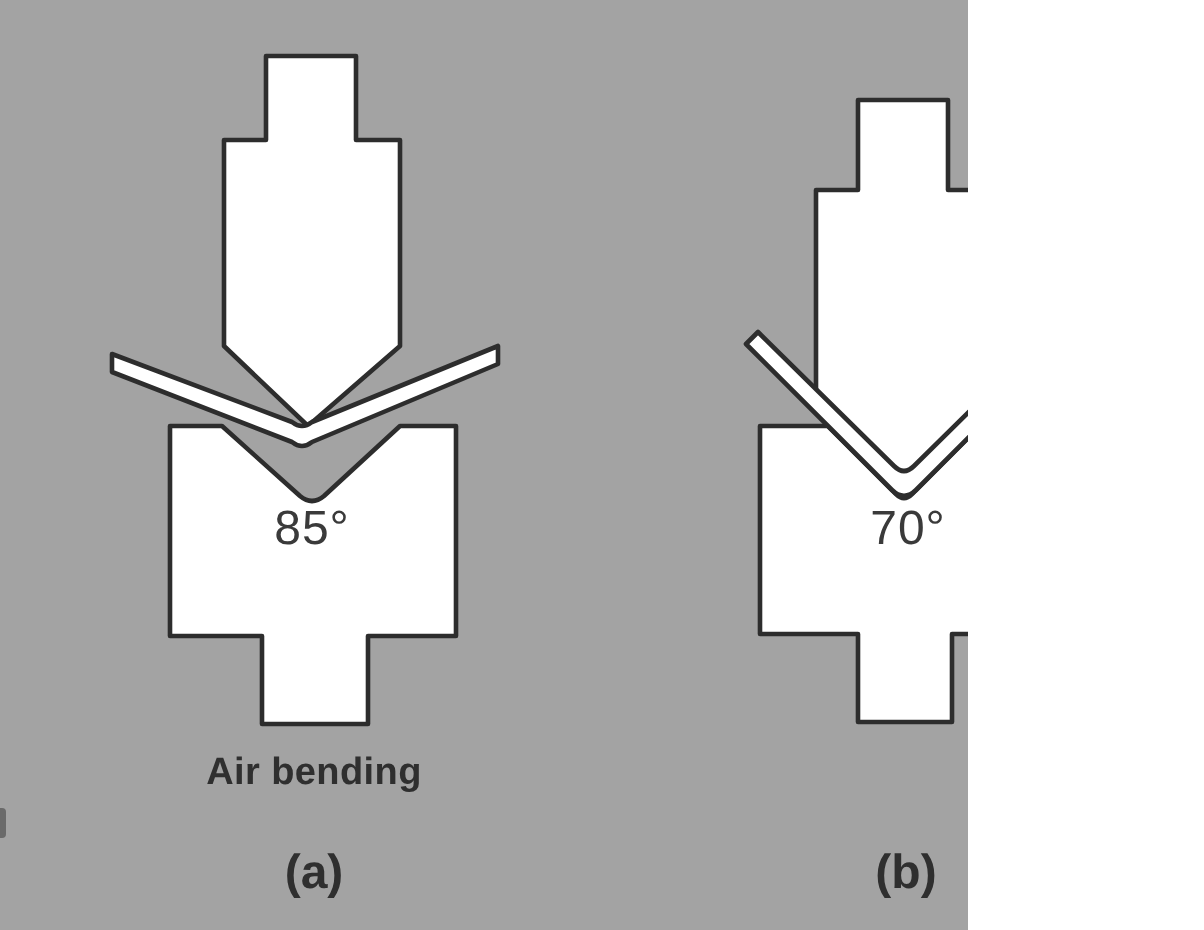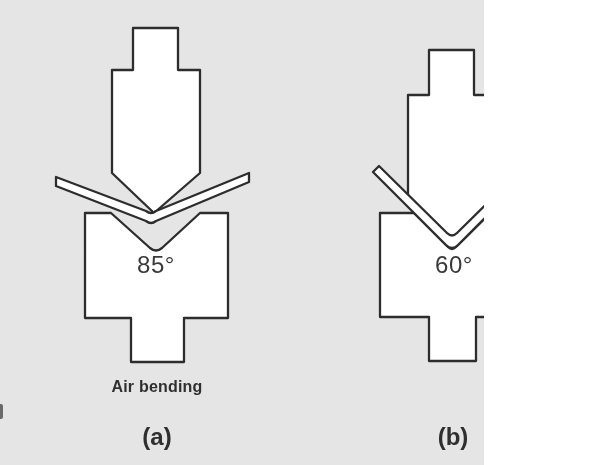--- a/index.html
+++ b/index.html
@@ -4,21 +4,21 @@
 <style>
   html, body {
     margin: 0;
     padding: 0;
     background: #ffffff;
   }
   #canvas {
     position: relative;
     width: 484px;
     height: 465px;
-    background: #e5e5e5;
+    background: #a3a3a3;
     overflow: hidden;
     font-family: "Liberation Sans", sans-serif;
   }
   #diagram-svg {
     position: absolute;
     left: 0;
     top: 0;
   }
   .shape {
     fill: #ffffff;
@@ -33,21 +33,21 @@
     color: #2f2f2f;
     user-select: none;
   }
   .angle-label {
     font-size: 24px;
     font-weight: 400;
     color: #3a3a3a;
     letter-spacing: 0.5px;
   }
   .caption-label {
-    font-size: 16px;
+    font-size: 19px;
     font-weight: bold;
     letter-spacing: 0.2px;
   }
   .tag-label {
     font-size: 24px;
     font-weight: bold;
   }
   .edge-artifact {
     position: absolute;
     left: 0;
@@ -73,21 +73,21 @@
 
     <g>
       <path class="shape" d="M429,50 L474,50 L474,95 L497,95 L497,198 L452,240 L408,198 L408,95 L429,95 Z"></path>
       <path class="shape" d="M380,213 L414,213 L448,247 Q452,251 456,247 L490,213 L524,213 L524,317 L476,317 L476,361 L429,361 L429,317 L380,317 Z"></path>
       <path class="shape" d="M373,172 L446,245 Q452,251 458,245 L531,172 L525,166 L457,233 Q452,238 447,233 L379,166 Z"></path>
     </g>
   </svg>
 
   <div class="label angle-label" style="left:156px; top:265px;">85°</div>
 
-  <div class="label angle-label" style="left:454px; top:265px;">60°</div>
+  <div class="label angle-label" style="left:454px; top:265px;">70°</div>
 
   <div class="label caption-label" style="left:157px; top:387px;">Air bending</div>
 
 
   <div class="label tag-label" style="left:157px; top:437px;">(a)</div>
 
   <div class="label tag-label" style="left:453px; top:437px;">(b)</div>
 
   <div class="edge-artifact"></div>
 

